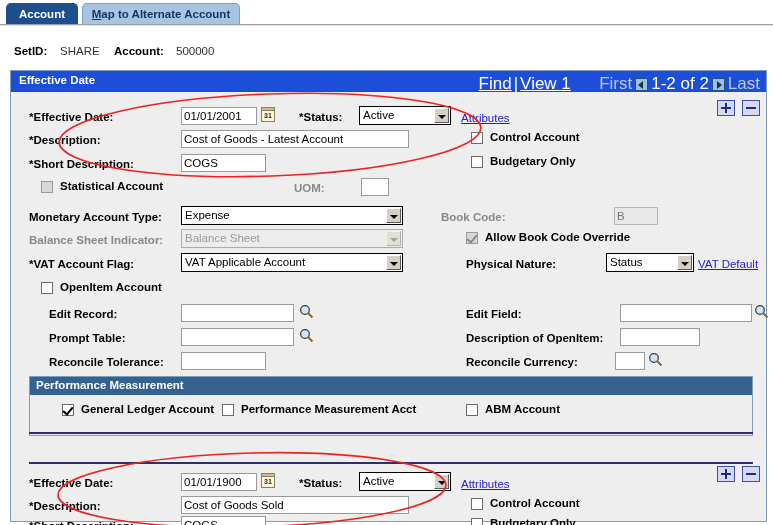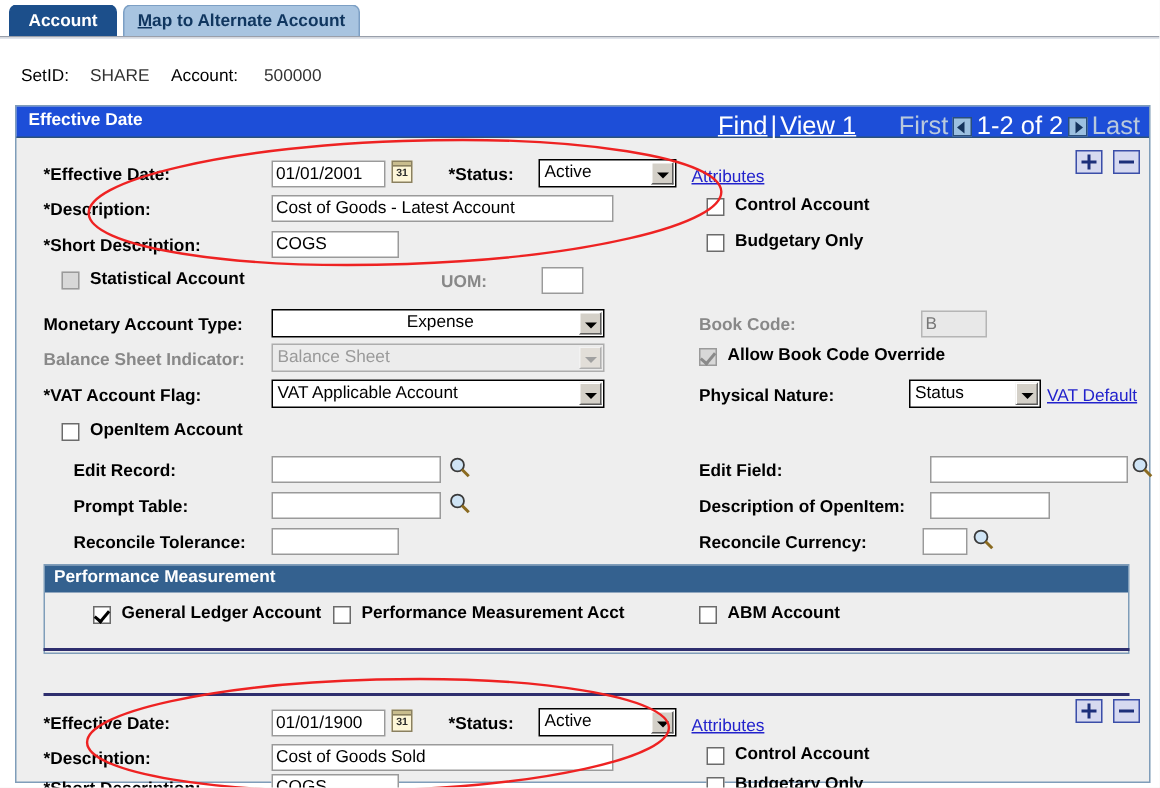--- a/index.html
+++ b/index.html
@@ -43,21 +43,21 @@
     position: absolute; left: 0; top: 24px; width: 773px;
     height: 0; border-top: 1px solid #999faa;
   }
   .tabline2 {
     position: absolute; left: 0; top: 25px; width: 773px;
     height: 0; border-top: 1px solid #dfe3ea;
   }
 
   
   .keyline { position: absolute; left: 0; top: 44px; width: 773px; height: 20px; }
-  .keylabel { position: absolute; font-weight: normal; font-size: 11.5px; color: #000; }
+  .keylabel { position: absolute; font-weight: bold; font-size: 11.5px; color: #000; }
   .keyval { position: absolute; font-size: 11.5px; color: #333; }
 
   
   .groupbox {
     position: absolute; left: 10px; top: 70px;
     width: 757px; height: 452px;
     border: 1px solid #7f9db9;
     background: #eeeeee;
   }
   .groupheader {
@@ -275,26 +275,26 @@
 
     <span class="lbl" style="left:18px;top:87px;">*Short Description:</span>
     <input class="inp" style="left: 170px; top: 83px; width: 85px;" value="COGS">
 
     <div class="cb dis" style="left:30px;top:110px;"></div>
     <span class="cbl" style="left:49px;top:109px;">Statistical Account</span>
     <span class="lbl dis" style="left:283px;top:111px;">UOM:</span>
     <input class="inp" style="left: 350px; top: 107px; width: 28px;" value="">
 
     <span class="lbl" style="left:18px;top:140px;">Monetary Account Type:</span>
-    <div class="sel" style="left:170px;top:135px;width:222px;text-align:center;">
+    <div class="sel" style="left:170px;top:135px;width:222px;">
       <span>Expense</span>
       <span class="arrowbox"></span>
     </div>
 
-    <span class="lbl dis" style="left:455px;top:140px;">Book Code:</span>
+    <span class="lbl dis" style="left:430px;top:140px;">Book Code:</span>
     <input class="inp dis" style="left: 603px; top: 136px; width: 44px;" readonly="" value="B">
 
     <span class="lbl dis" style="left:18px;top:163px;">Balance Sheet Indicator:</span>
     <div class="sel dis" style="left:170px;top:158px;width:222px;">
       <span>Balance Sheet</span>
       <span class="arrowbox"></span>
     </div>
 
     <div class="cb dis checked" style="left:455px;top:161px;"></div>
     <span class="cbl" style="left:474px;top:160px;">Allow Book Code Override</span>

